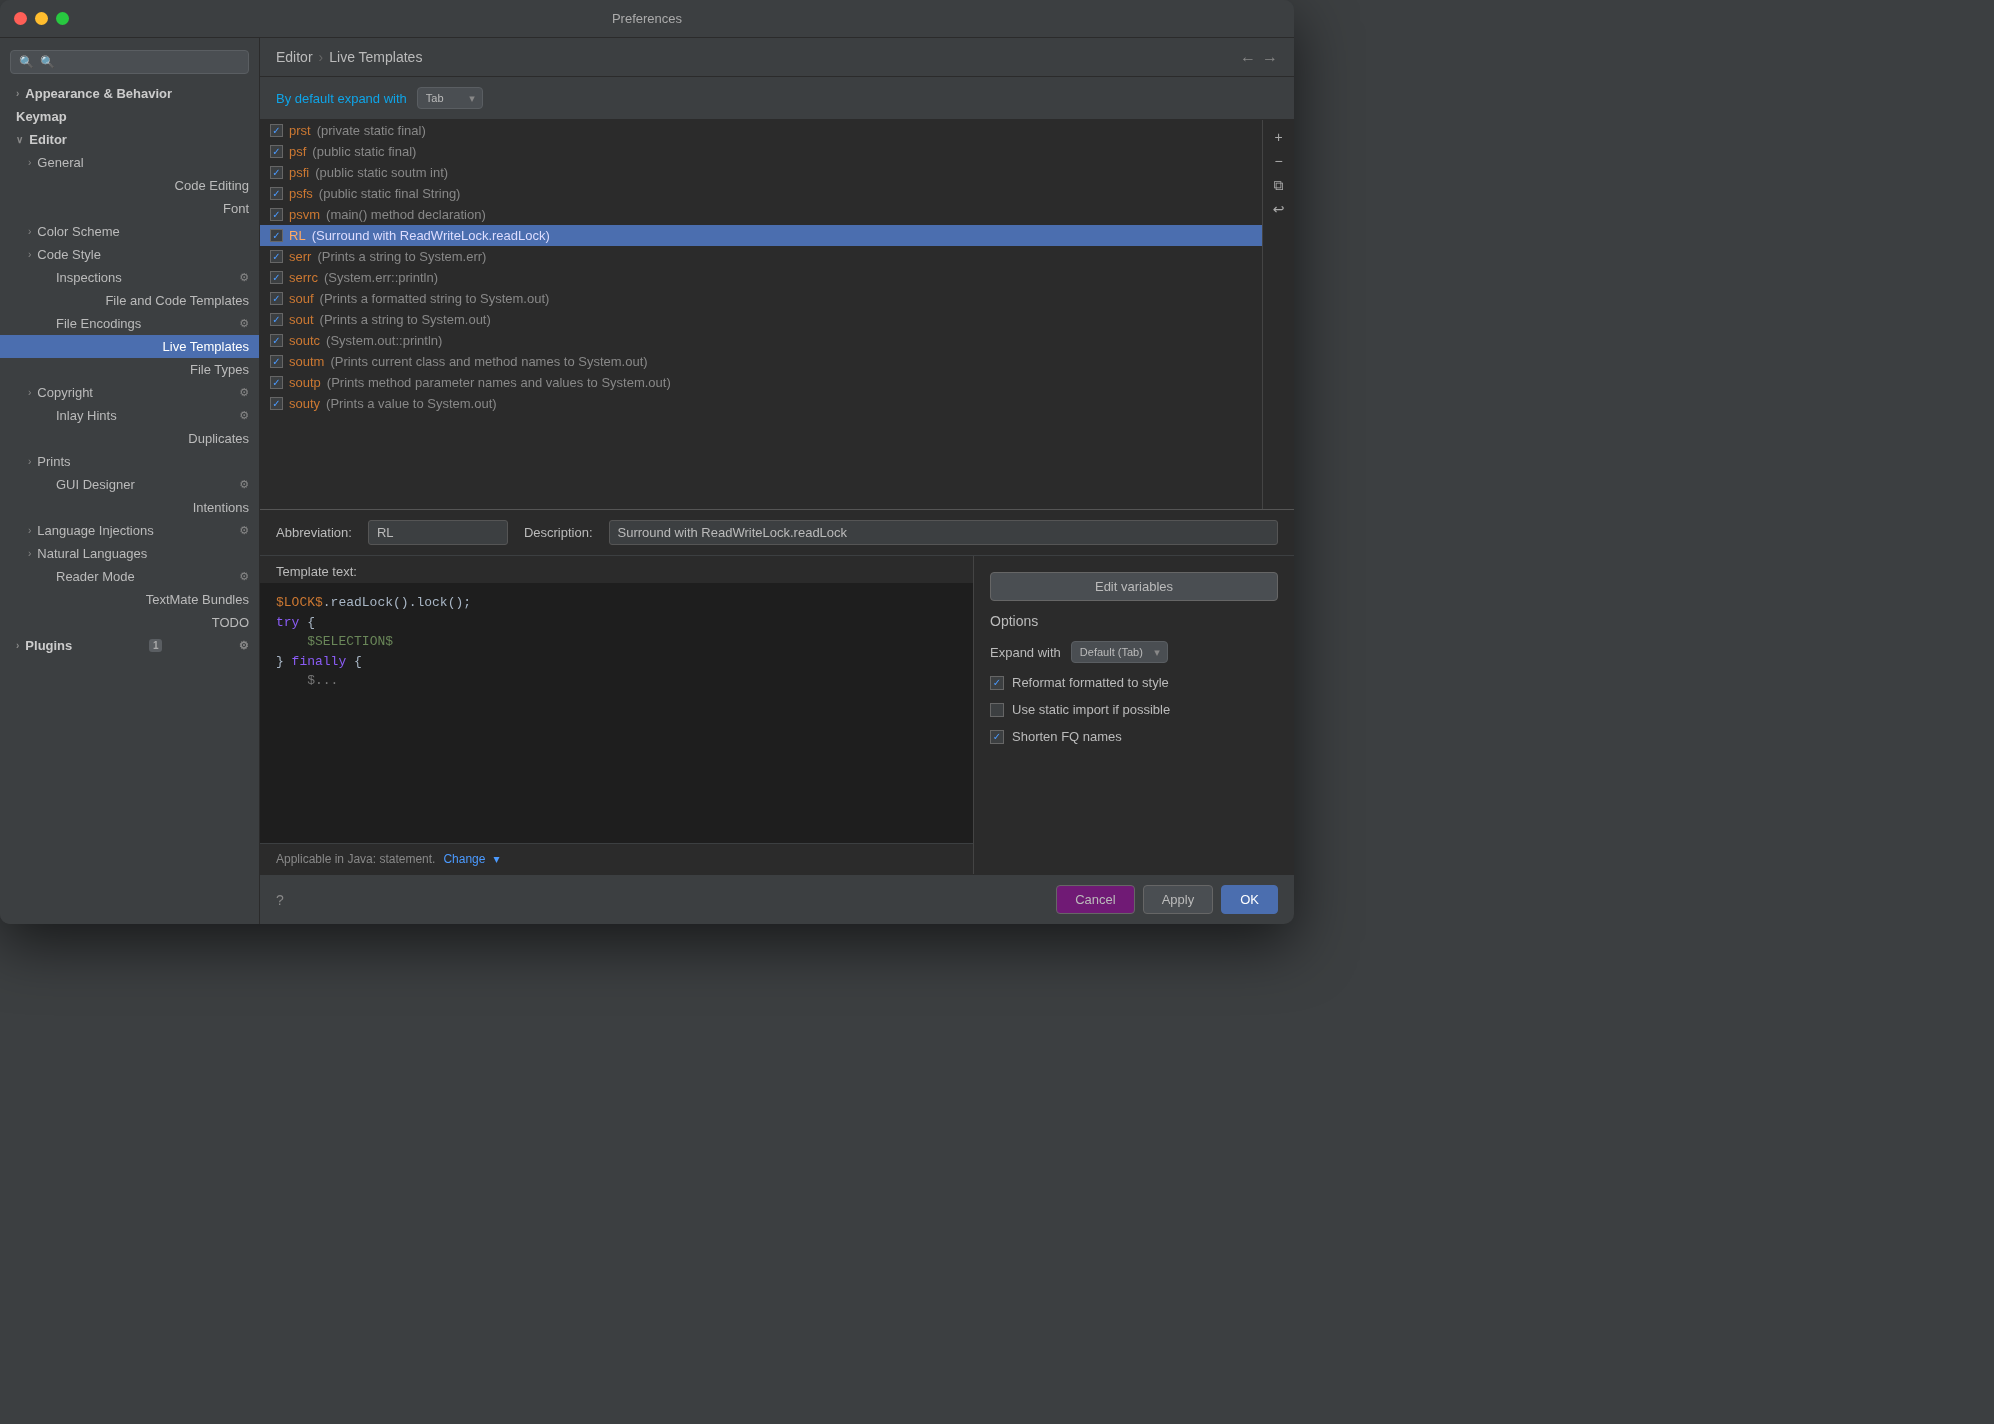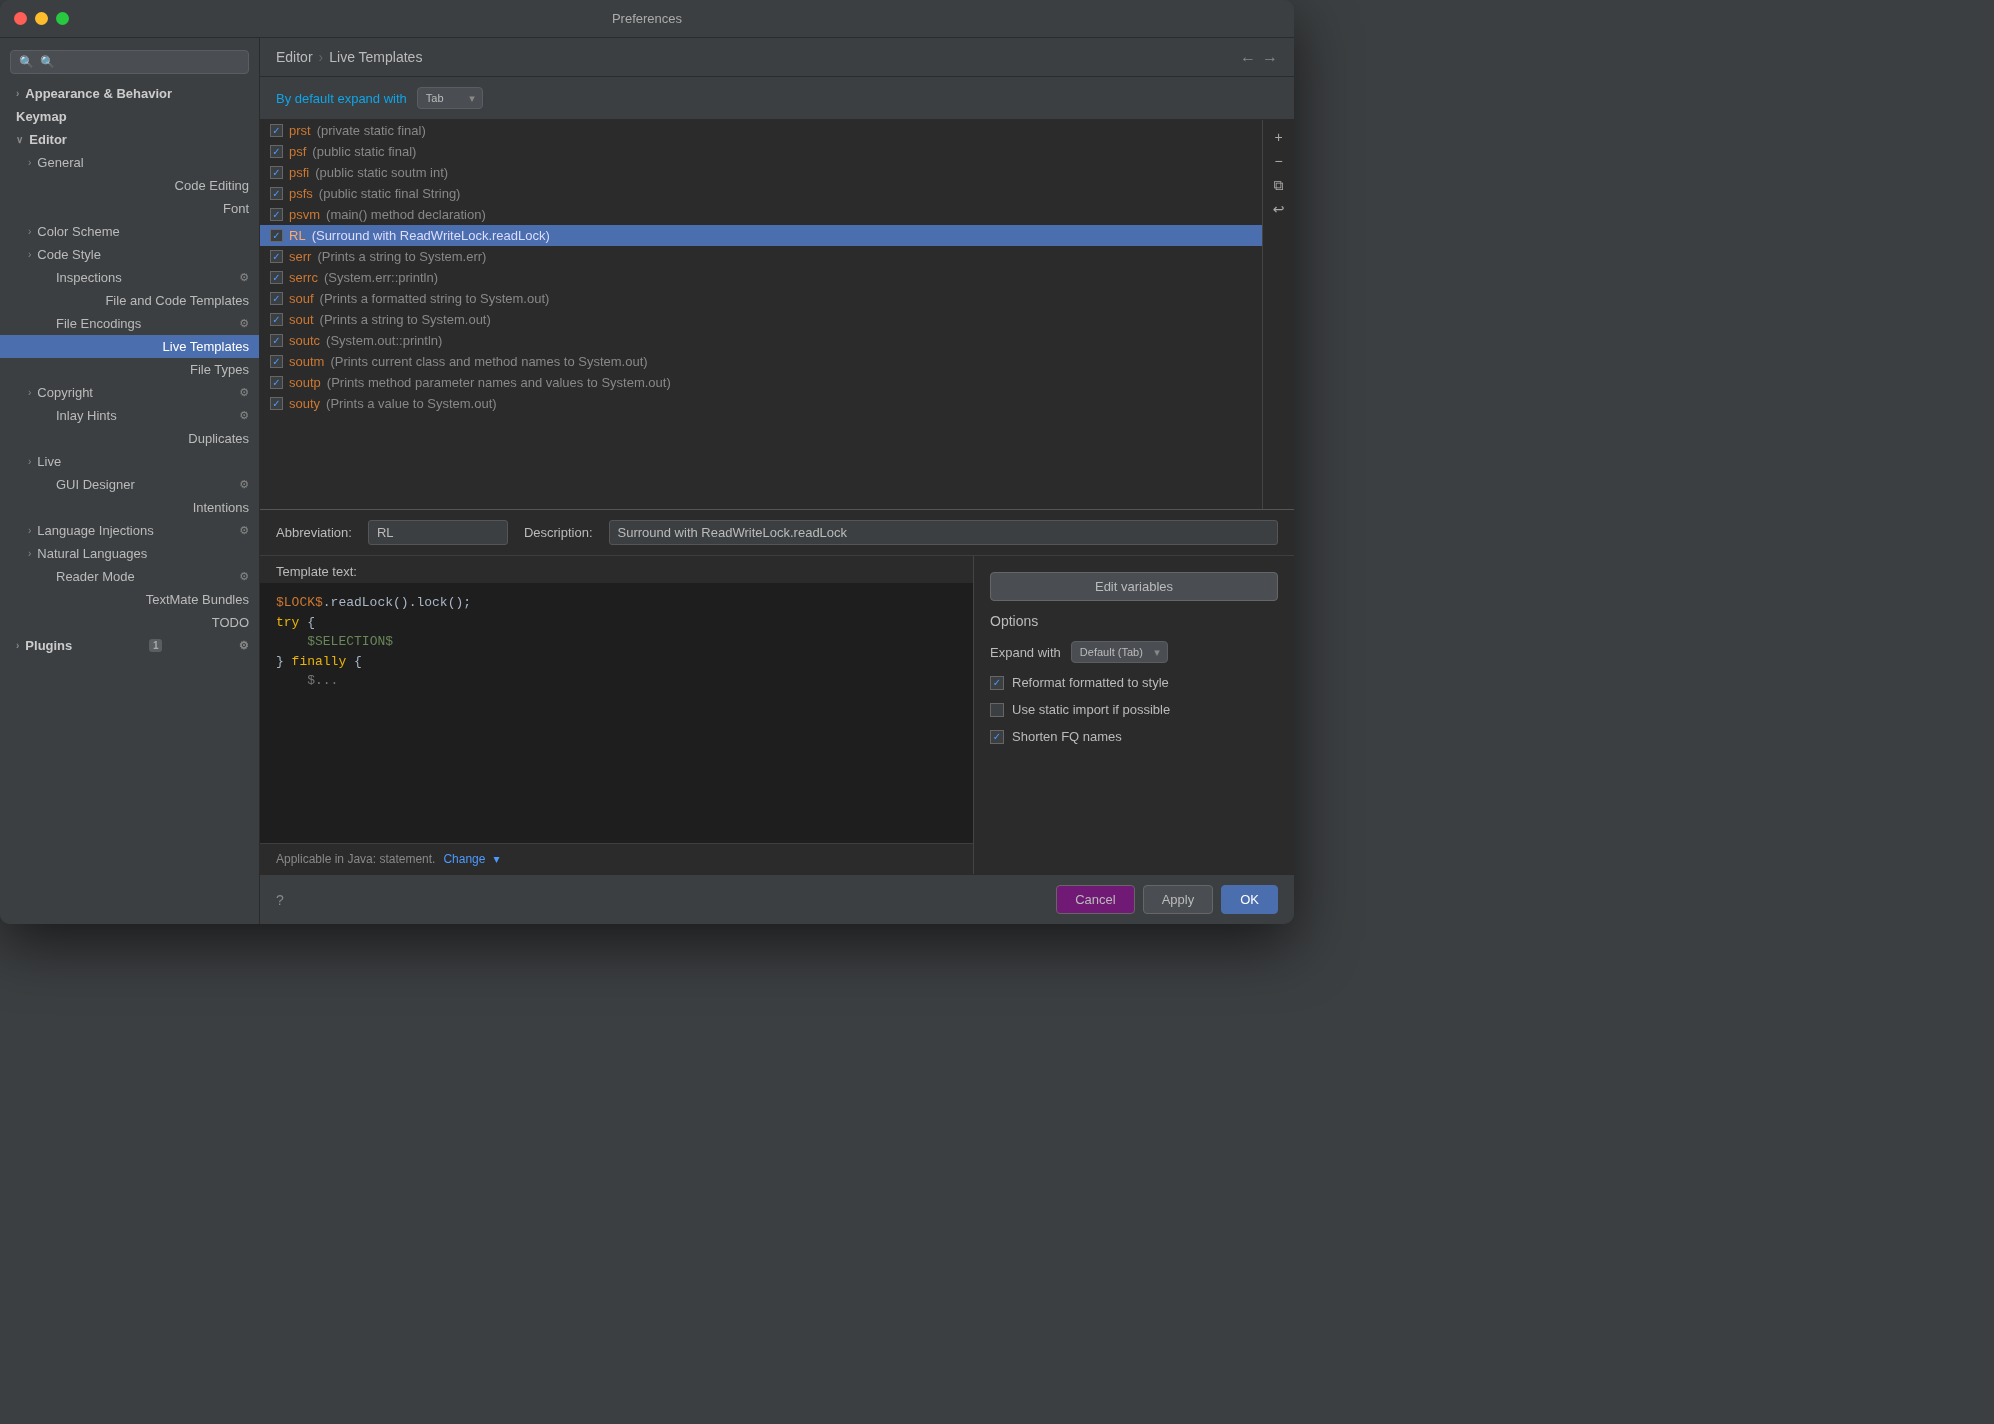--- a/index.html
+++ b/index.html
@@ -293,21 +293,21 @@
     .template-code {
       flex: 1;
       background: #1e1e1e;
       font-family: 'Courier New', monospace;
       font-size: 13px;
       padding: 10px 16px;
       overflow: auto;
       line-height: 1.5;
     }
     .code-var { color: #cc7832; }
-    .code-kw { color: #eab308; }
+    .code-kw { color: #8b5cf6; }
     .code-normal { color: #a9b7c6; }
     .code-selection { color: #6a8759; }
     .applicable-area {
       padding: 8px 16px;
       border-top: 1px solid #3c3f41;
       display: flex;
       align-items: center;
       gap: 8px;
     }
     .applicable-text { color: #888; font-size: 12px; }
@@ -458,21 +458,21 @@
         </div>
         <div class="sidebar-item indented-2">
           <span>Inlay Hints</span>
           <span class="icon-small">⚙</span>
         </div>
         <div class="sidebar-item indented-2">
           <span>Duplicates</span>
         </div>
         <div class="sidebar-item indented-1">
           <span class="chevron">›</span>
-          <span>Live</span>
+          <span>Prints</span>
         </div>
         <div class="sidebar-item indented-2">
           <span>GUI Designer</span>
           <span class="icon-small">⚙</span>
         </div>
         <div class="sidebar-item indented-2">
           <span>Intentions</span>
         </div>
         <div class="sidebar-item indented-1">
           <span class="chevron">›</span>

